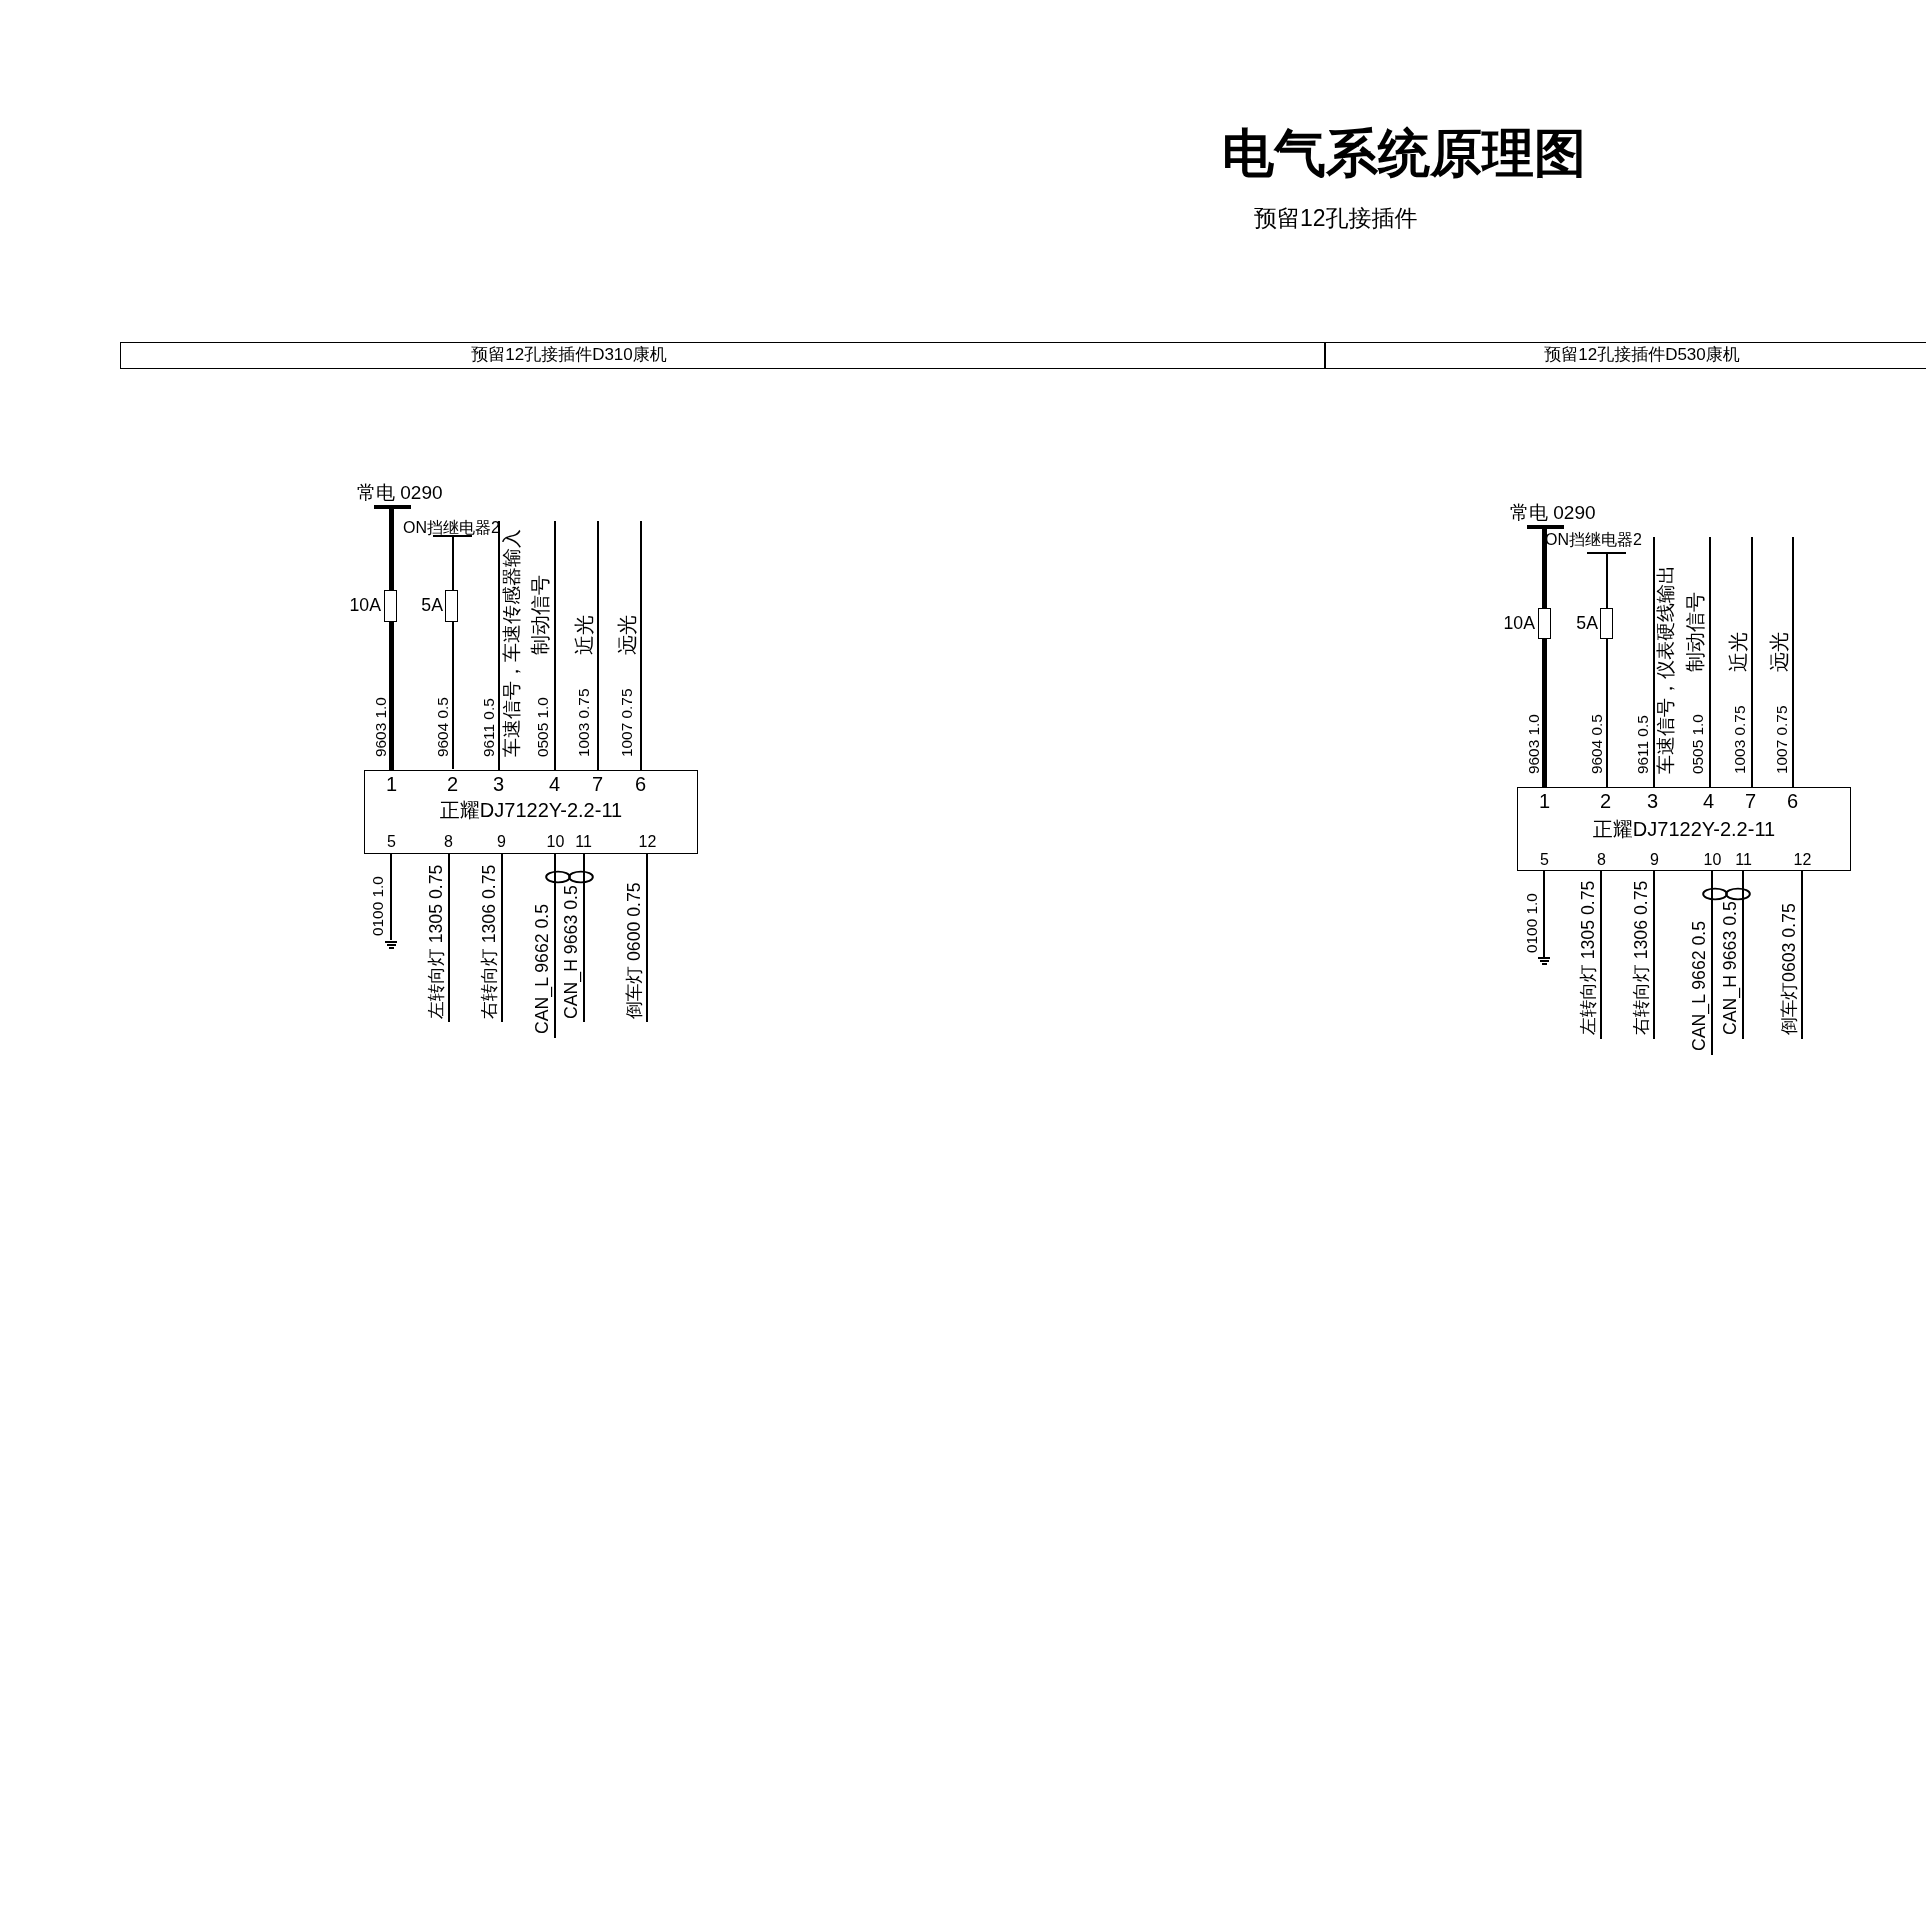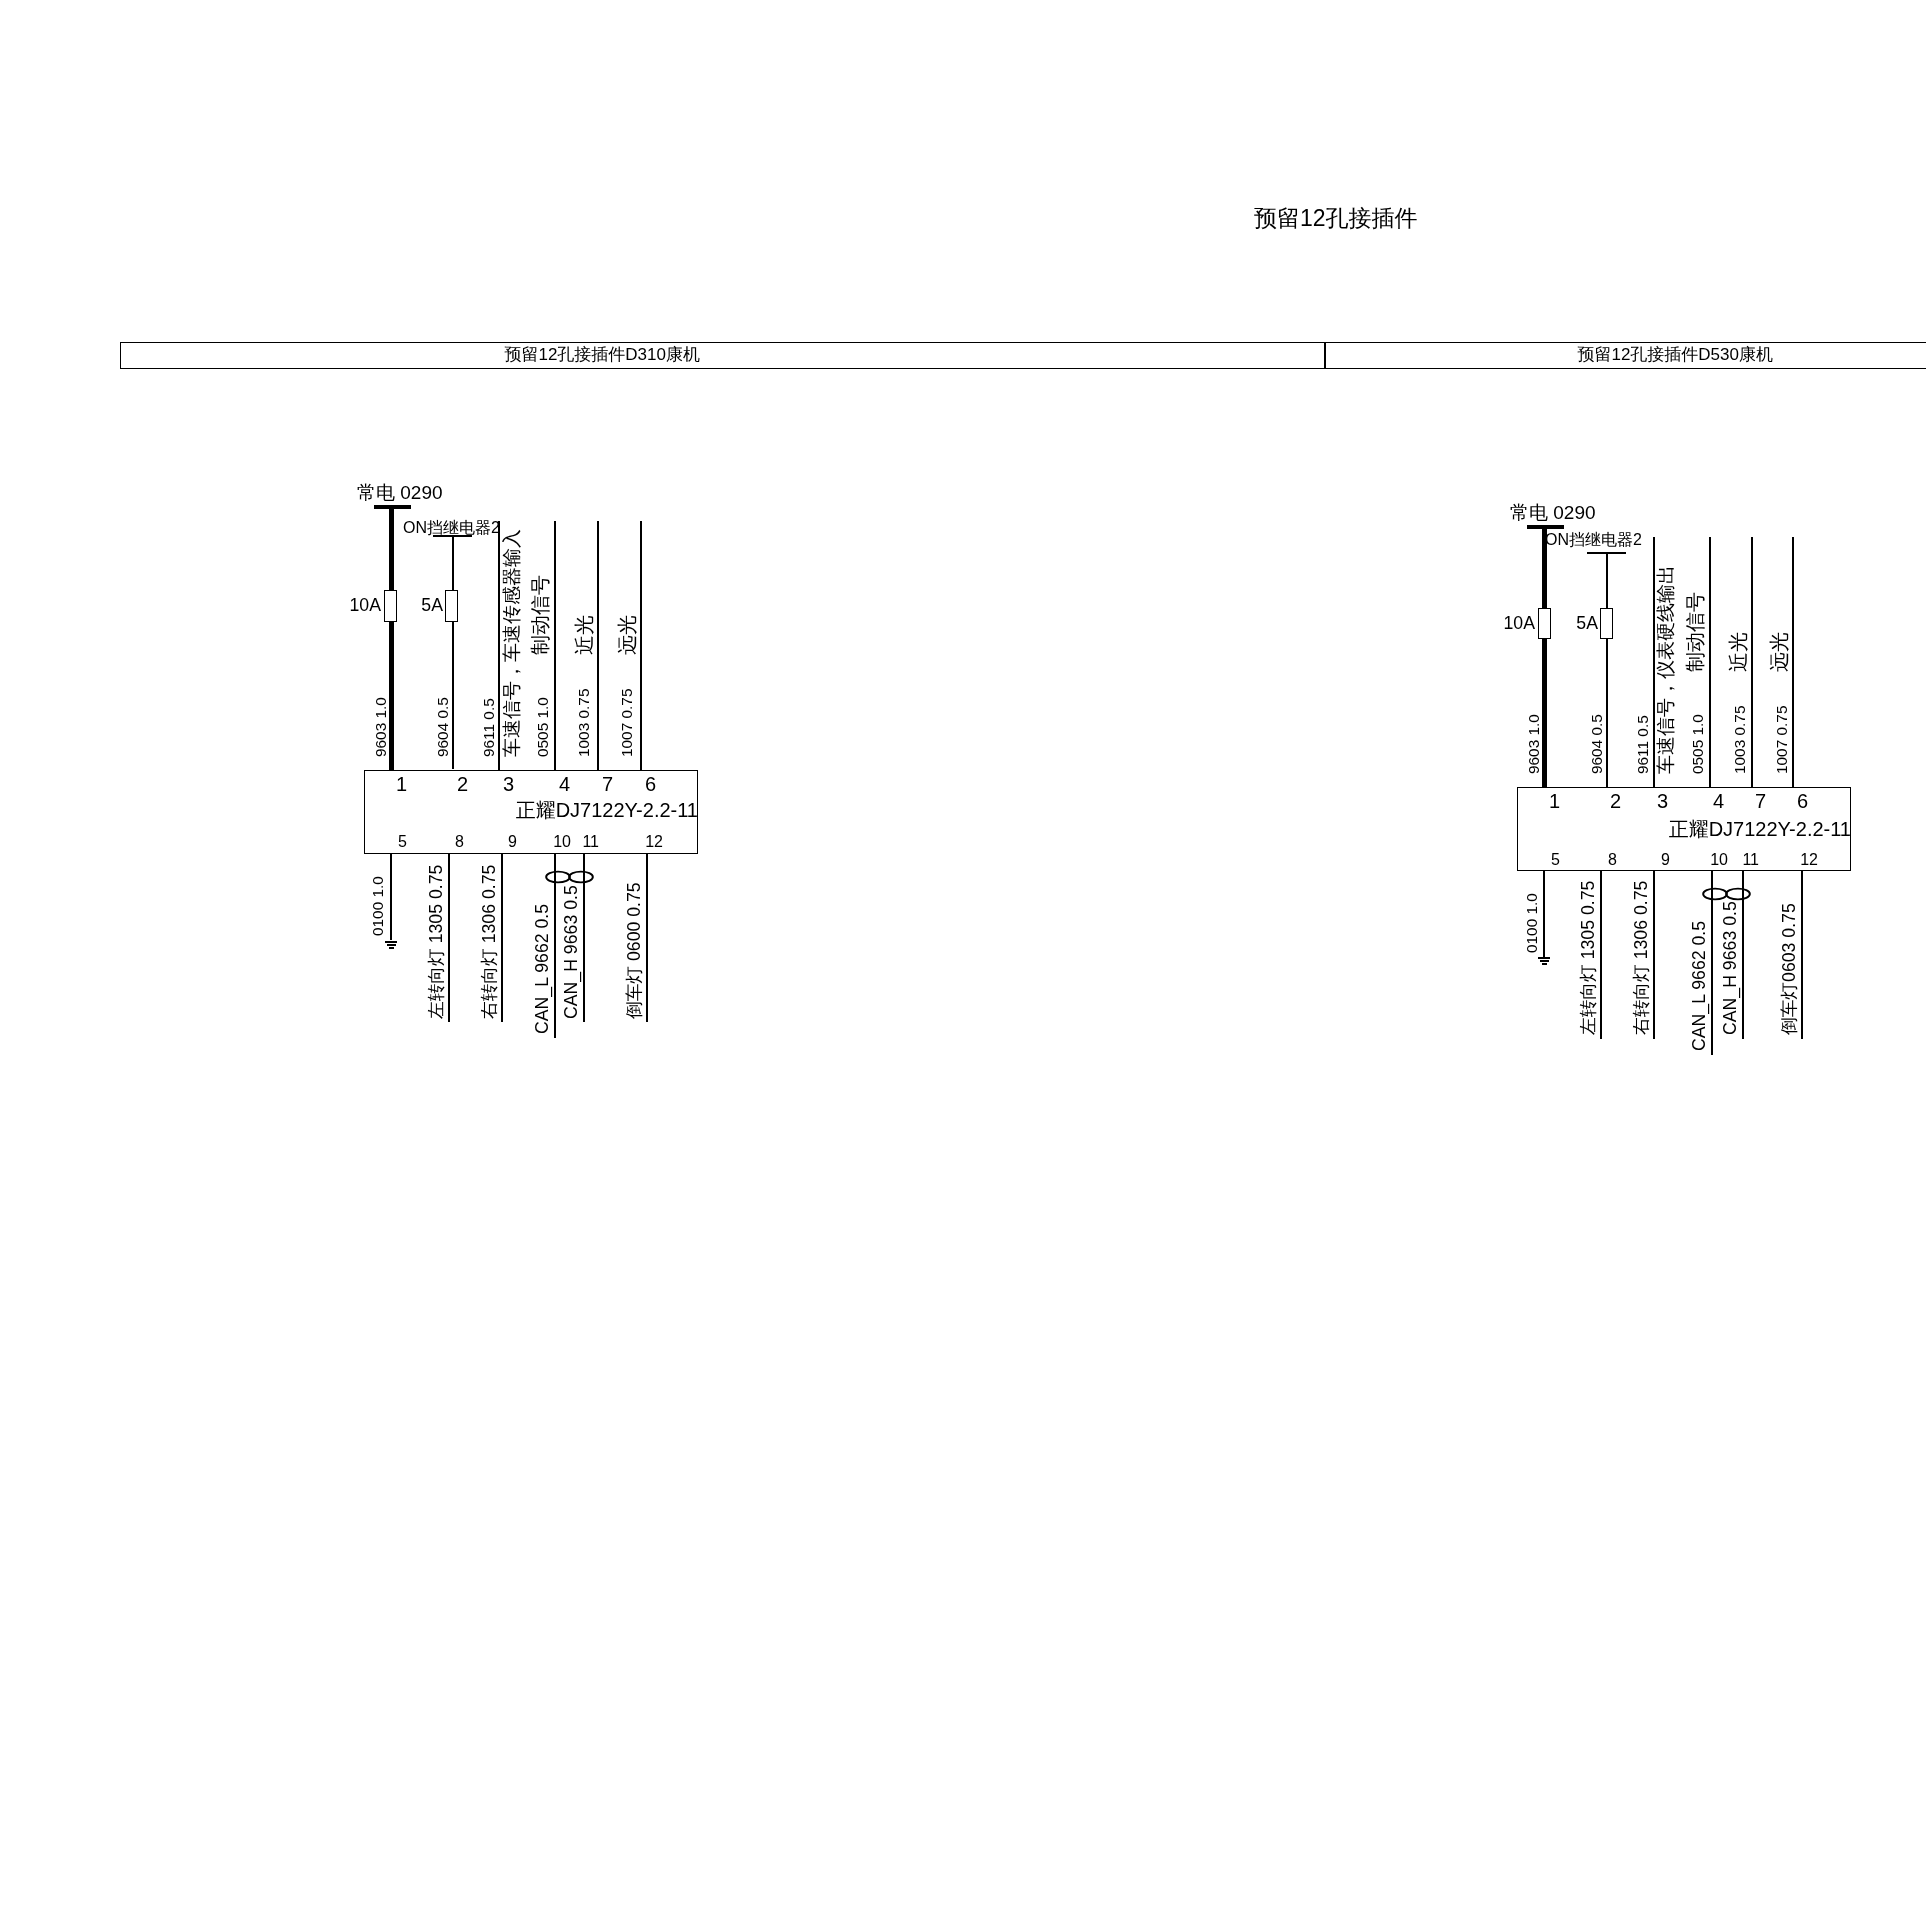--- a/index.html
+++ b/index.html
@@ -4,35 +4,36 @@
 <style>
   html,body{margin:0;padding:0;background:#fff;}
   #canvas{
     position:relative;width:2703px;height:1910px;background:#ffffff;
     font-family:"Liberation Sans","DejaVu Sans",sans-serif;color:#000;overflow:hidden;
   }
   .abs{position:absolute;}
   .wire{position:absolute;background:#000;}
   .hline{position:absolute;background:#000;}
   .txt{position:absolute;white-space:nowrap;line-height:1;}
-  .ctr{text-align:right;}
+  .ctr{text-align:center;}
   .rgt{text-align:right;}
   
   .rl{position:absolute;white-space:nowrap;line-height:1;transform-origin:0 0;transform:rotate(-90deg);}
   .fuse{position:absolute;border:1.9px solid #000;background:#fff;box-sizing:border-box;}
   .connector{position:absolute;border:1.9px solid #000;background:#fff;box-sizing:border-box;}
   .barcell{position:absolute;background:#000;}
   .gbar{position:absolute;background:#000;}
   .title{font-weight:bold;}
 </style>
 </head>
 <body>
 
 <div id="canvas">
 
+  <div class="txt title" style="left:1222px;top:127px;font-size:52px;letter-spacing:0px;">电气系统原理图</div>
 
   <div class="txt" style="left:1254px;top:207px;font-size:23px;">预留12孔接插件</div>
 
   <div class="abs" style="left:120px;top:342px;width:2472px;height:26.6px;border:1.9px solid #000;box-sizing:border-box;background:#fff;"></div>
   <div class="barcell" style="left:1324px;top:342px;width:1.5px;height:26.6px;"></div>
 
   <div class="txt ctr" style="left:438px;top:346px;width:262px;font-size:17px;">预留12孔接插件D310康机</div>
   <div class="txt ctr" style="left:1511px;top:346px;width:262px;font-size:17px;">预留12孔接插件D530康机</div>
   <div class="txt ctr" style="left:2299px;top:346px;width:294px;font-size:17px;"></div>
 

